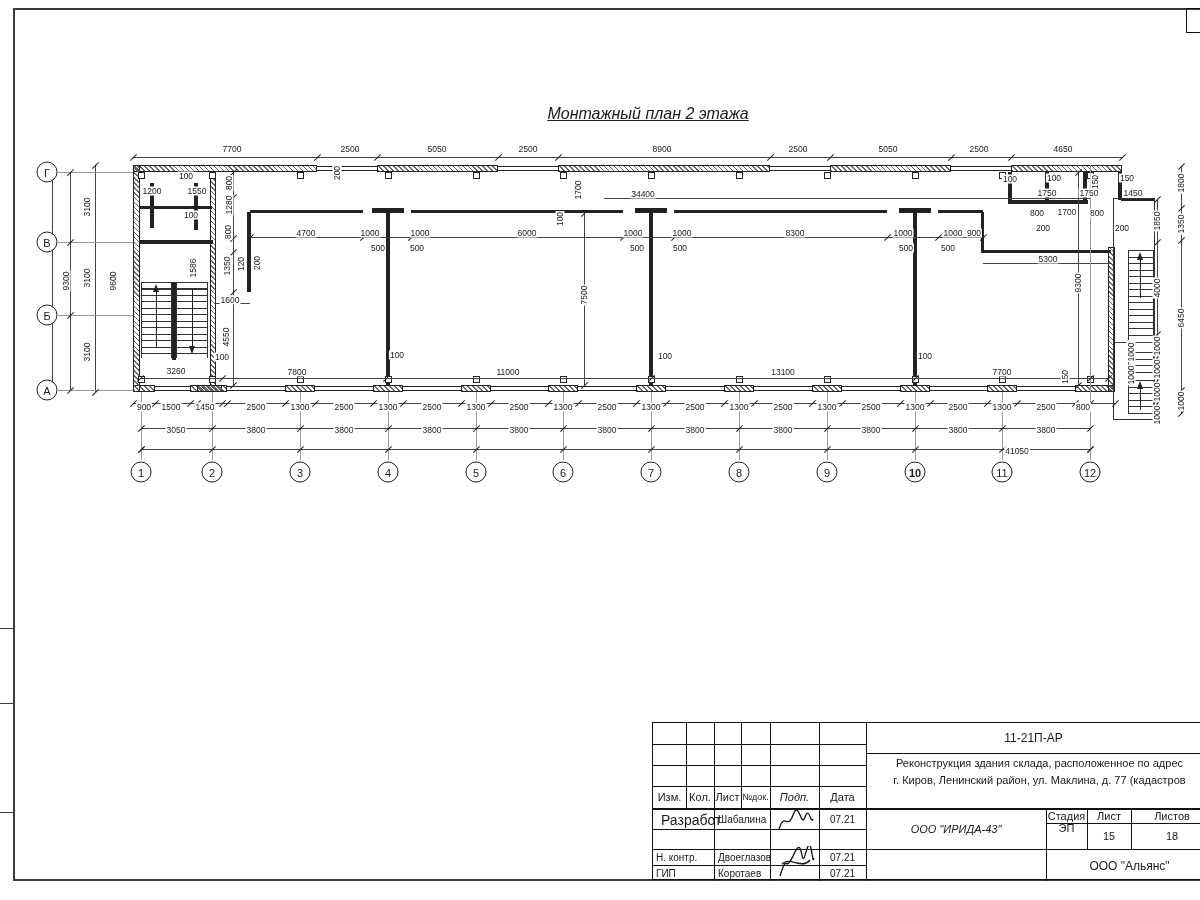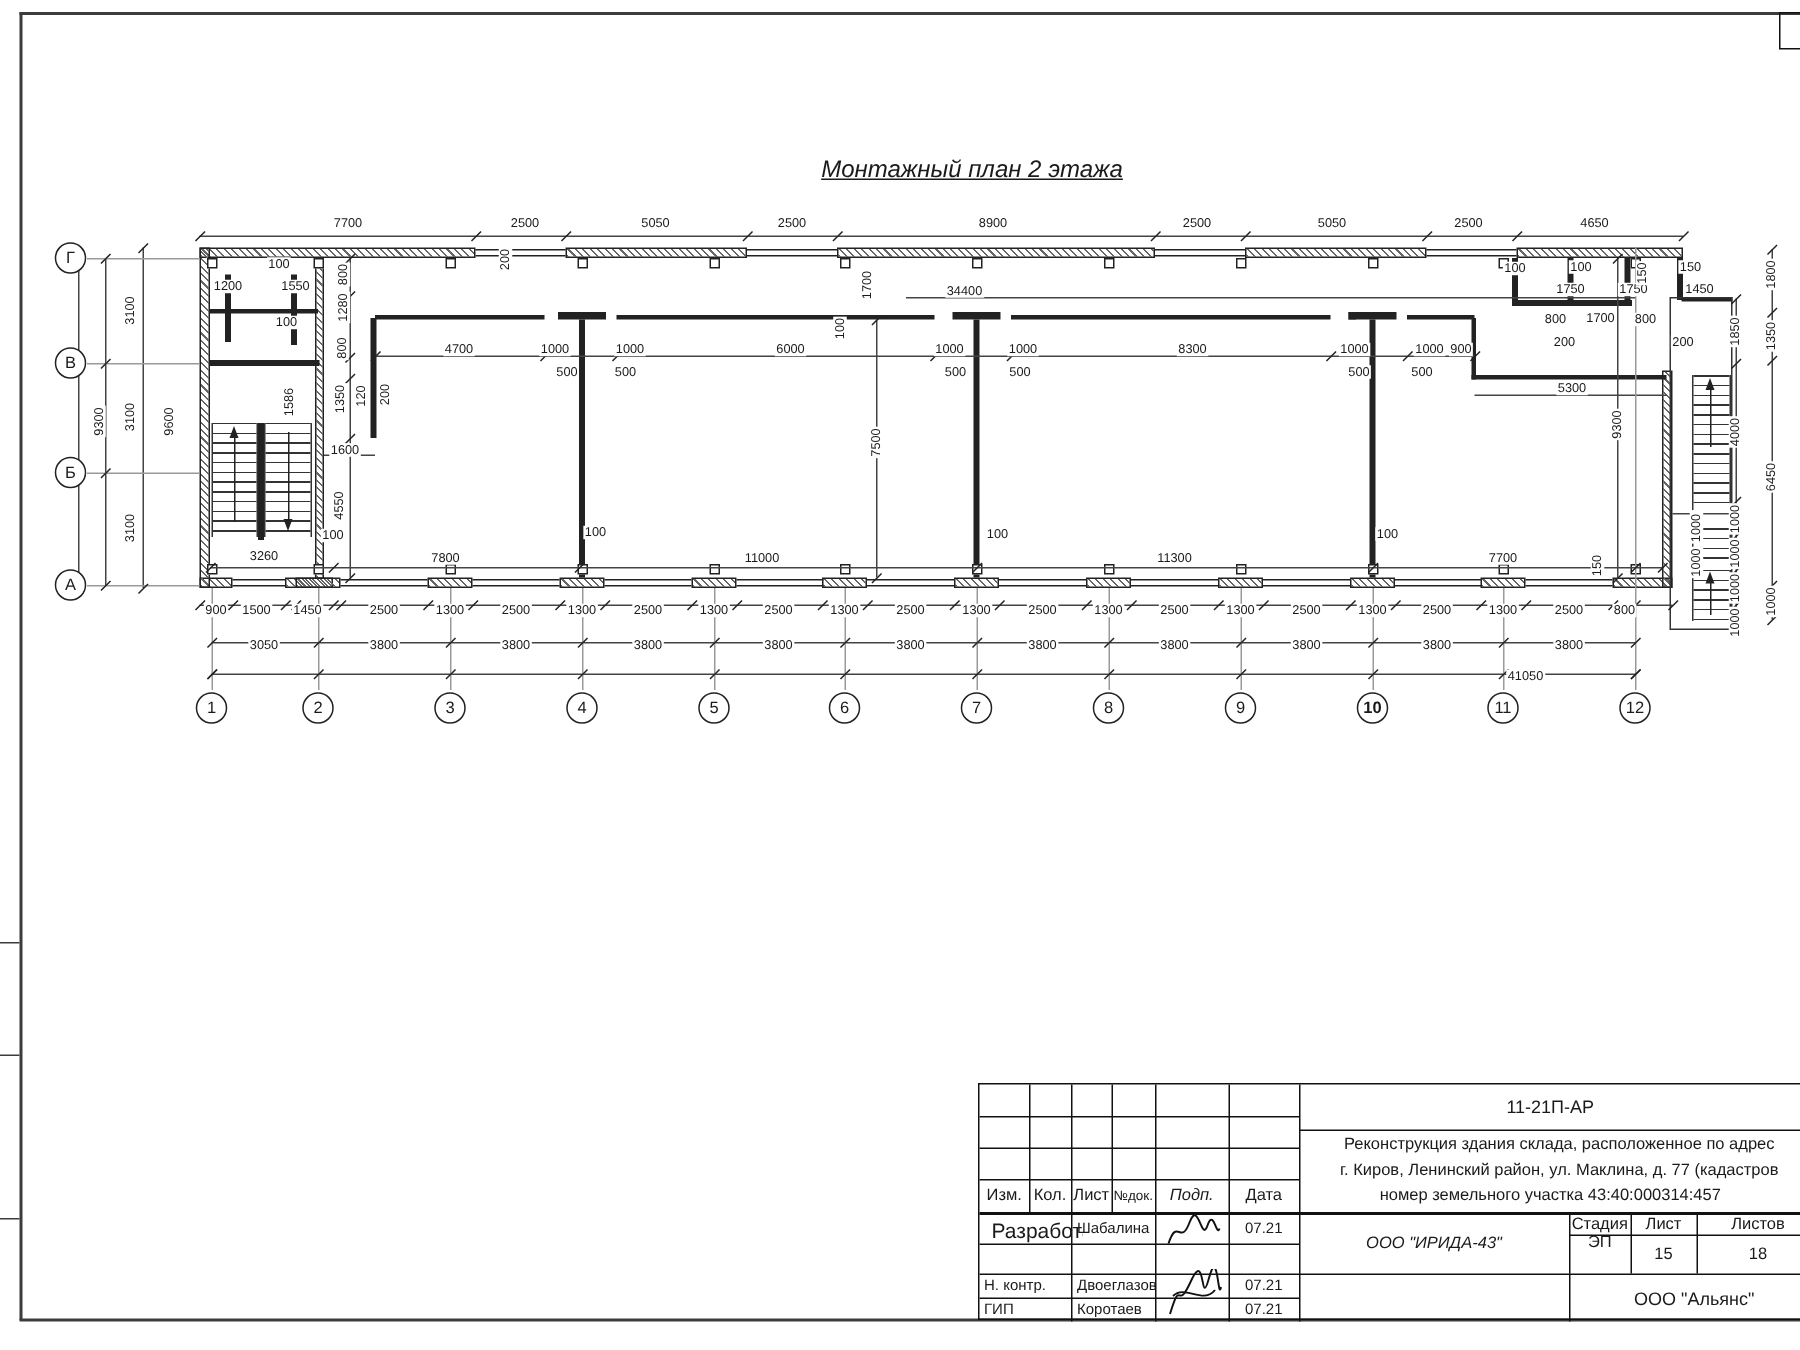--- a/index.html
+++ b/index.html
@@ -373,21 +373,21 @@
       <span class="lbl r90" style="left: 1157px; top: 369px;">1000</span>
       <span class="lbl r90" style="left: 1157px; top: 392px;">1000</span>
       <span class="lbl r90" style="left: 1157px; top: 415px;">1000</span>
       <span class="lbl r90" style="left: 1131px; top: 352px;">1000</span>
       <span class="lbl r90" style="left: 1131px; top: 375px;">1000</span>
       <span class="lbl" style="left: 397px; top: 355px;">100</span>
       <span class="lbl" style="left: 665px; top: 356px;">100</span>
       <span class="lbl" style="left: 925px; top: 356px;">100</span>
       <span class="lbl" style="left: 297px; top: 372px;">7800</span>
       <span class="lbl" style="left: 508px; top: 372px;">11000</span>
-      <span class="lbl" style="left: 783px; top: 372px;">11300</span>
+      <span class="lbl" style="left: 783px; top: 372px;">13100</span>
       <span class="lbl" style="left: 1002px; top: 372px;">7700</span>
       <span class="lbl r90" style="left: 1065px; top: 377px;">150</span>
       <span class="lbl" style="left: 144px; top: 407px;">900</span>
       <span class="lbl" style="left: 171px; top: 407px;">1500</span>
       <span class="lbl" style="left: 205px; top: 407px;">1450</span>
       <span class="lbl" style="left: 256px; top: 407px;">2500</span>
       <span class="lbl" style="left: 300px; top: 407px;">1300</span>
       <span class="lbl" style="left: 344px; top: 407px;">2500</span>
       <span class="lbl" style="left: 388px; top: 407px;">1300</span>
       <span class="lbl" style="left: 432px; top: 407px;">2500</span>
@@ -470,21 +470,20 @@
     <div class="tbc" style="left:0;top:63px;width:33px;height:22px;">Изм.</div>
     <div class="tbc" style="left:33px;top:63px;width:28px;height:22px;">Кол.</div>
     <div class="tbc" style="left:61px;top:63px;width:27px;height:22px;">Лист</div>
     <div class="tbc" style="left:88px;top:63px;width:29px;height:22px;font-size:9px;">№док.</div>
     <div class="tbc" style="left:117px;top:63px;width:49px;height:22px;font-style:italic;">Подп.</div>
     <div class="tbc" style="left:166px;top:63px;width:47px;height:22px;">Дата</div>
 
     <div class="tbc" style="left:213px;top:0;width:335px;height:30px;font-size:12px;">11-21П-АР</div>
     <div class="tbc" style="left:213px;top:31px;width:347px;height:18px;">Реконструкция здания склада, расположенное по адрес</div>
     <div class="tbc" style="left:213px;top:48px;width:347px;height:18px;">г. Киров, Ленинский район, ул. Маклина, д. 77 (кадастров</div>
-    <div class="tbc" style="left:213px;top:65px;width:335px;height:18px;">номер земельного участка 43:40:000314:457</div>
 
     <div class="tbc left" style="left:5px;top:87px;width:61px;height:19px;font-size:14px;">Разработал</div>
     <div class="tbc left" style="left:62px;top:87px;width:55px;height:19px;font-size:10px;">Шабалина</div>
     <div class="tbc sig" style="left:118px;top:85px;width:48px;height:25px;">
       <svg width="40" height="24" viewBox="0 0 40 24">
           <path d="M4,20 C10,2 12,22 18,6 S26,20 30,8 S36,16 38,10" fill="none" stroke="#111" stroke-width="1.3"></path>
         </svg>
     </div>
     <div class="tbc" style="left:166px;top:87px;width:47px;height:19px;font-size:10px;">07.21</div>
     <div class="tbc left" style="left:0;top:127px;width:61px;height:15px;font-size:10px;">Н. контр.</div>

